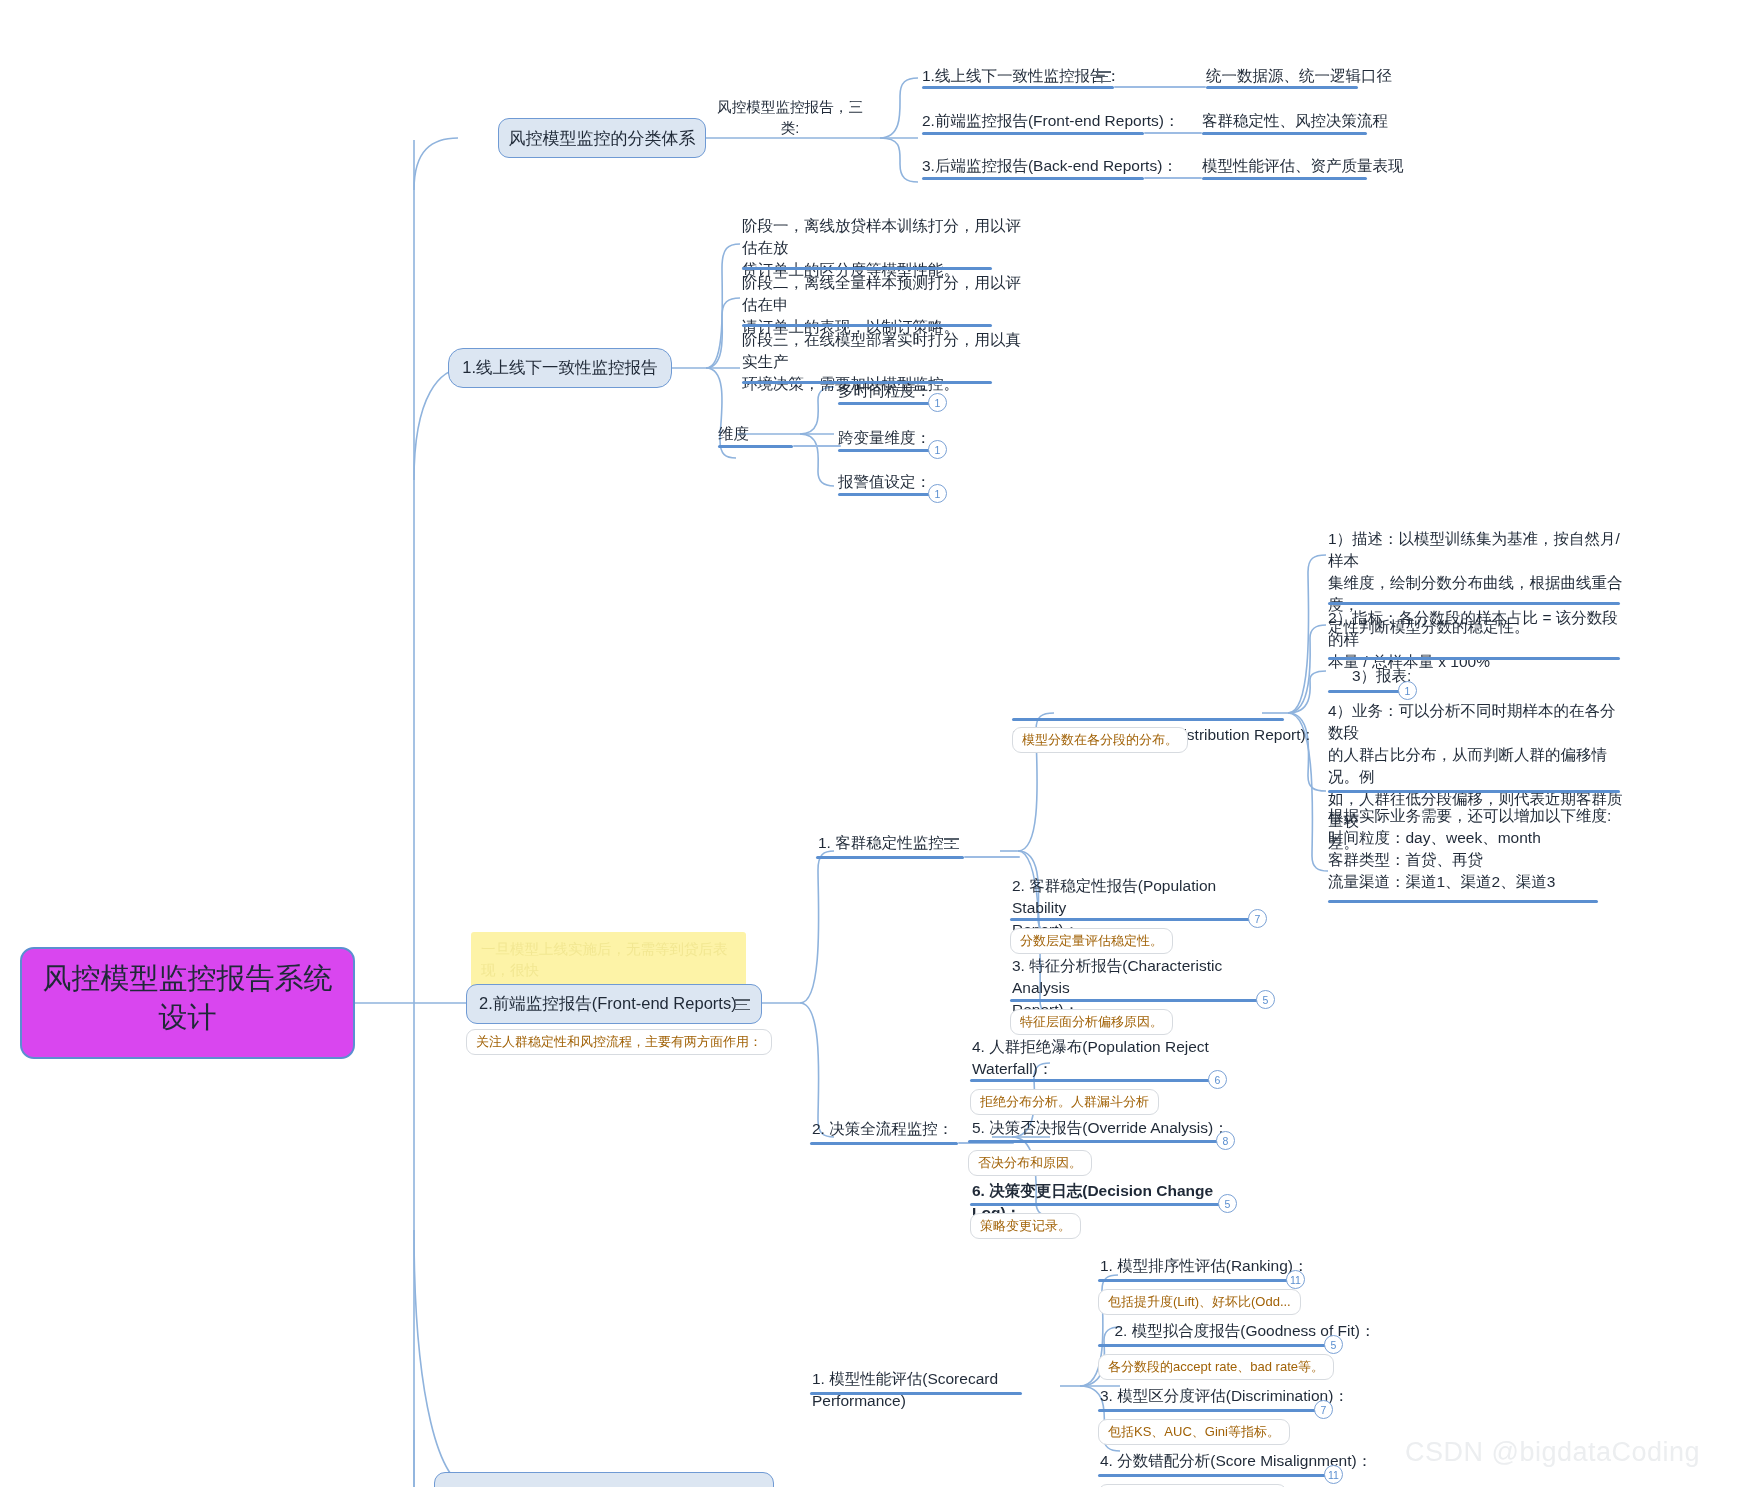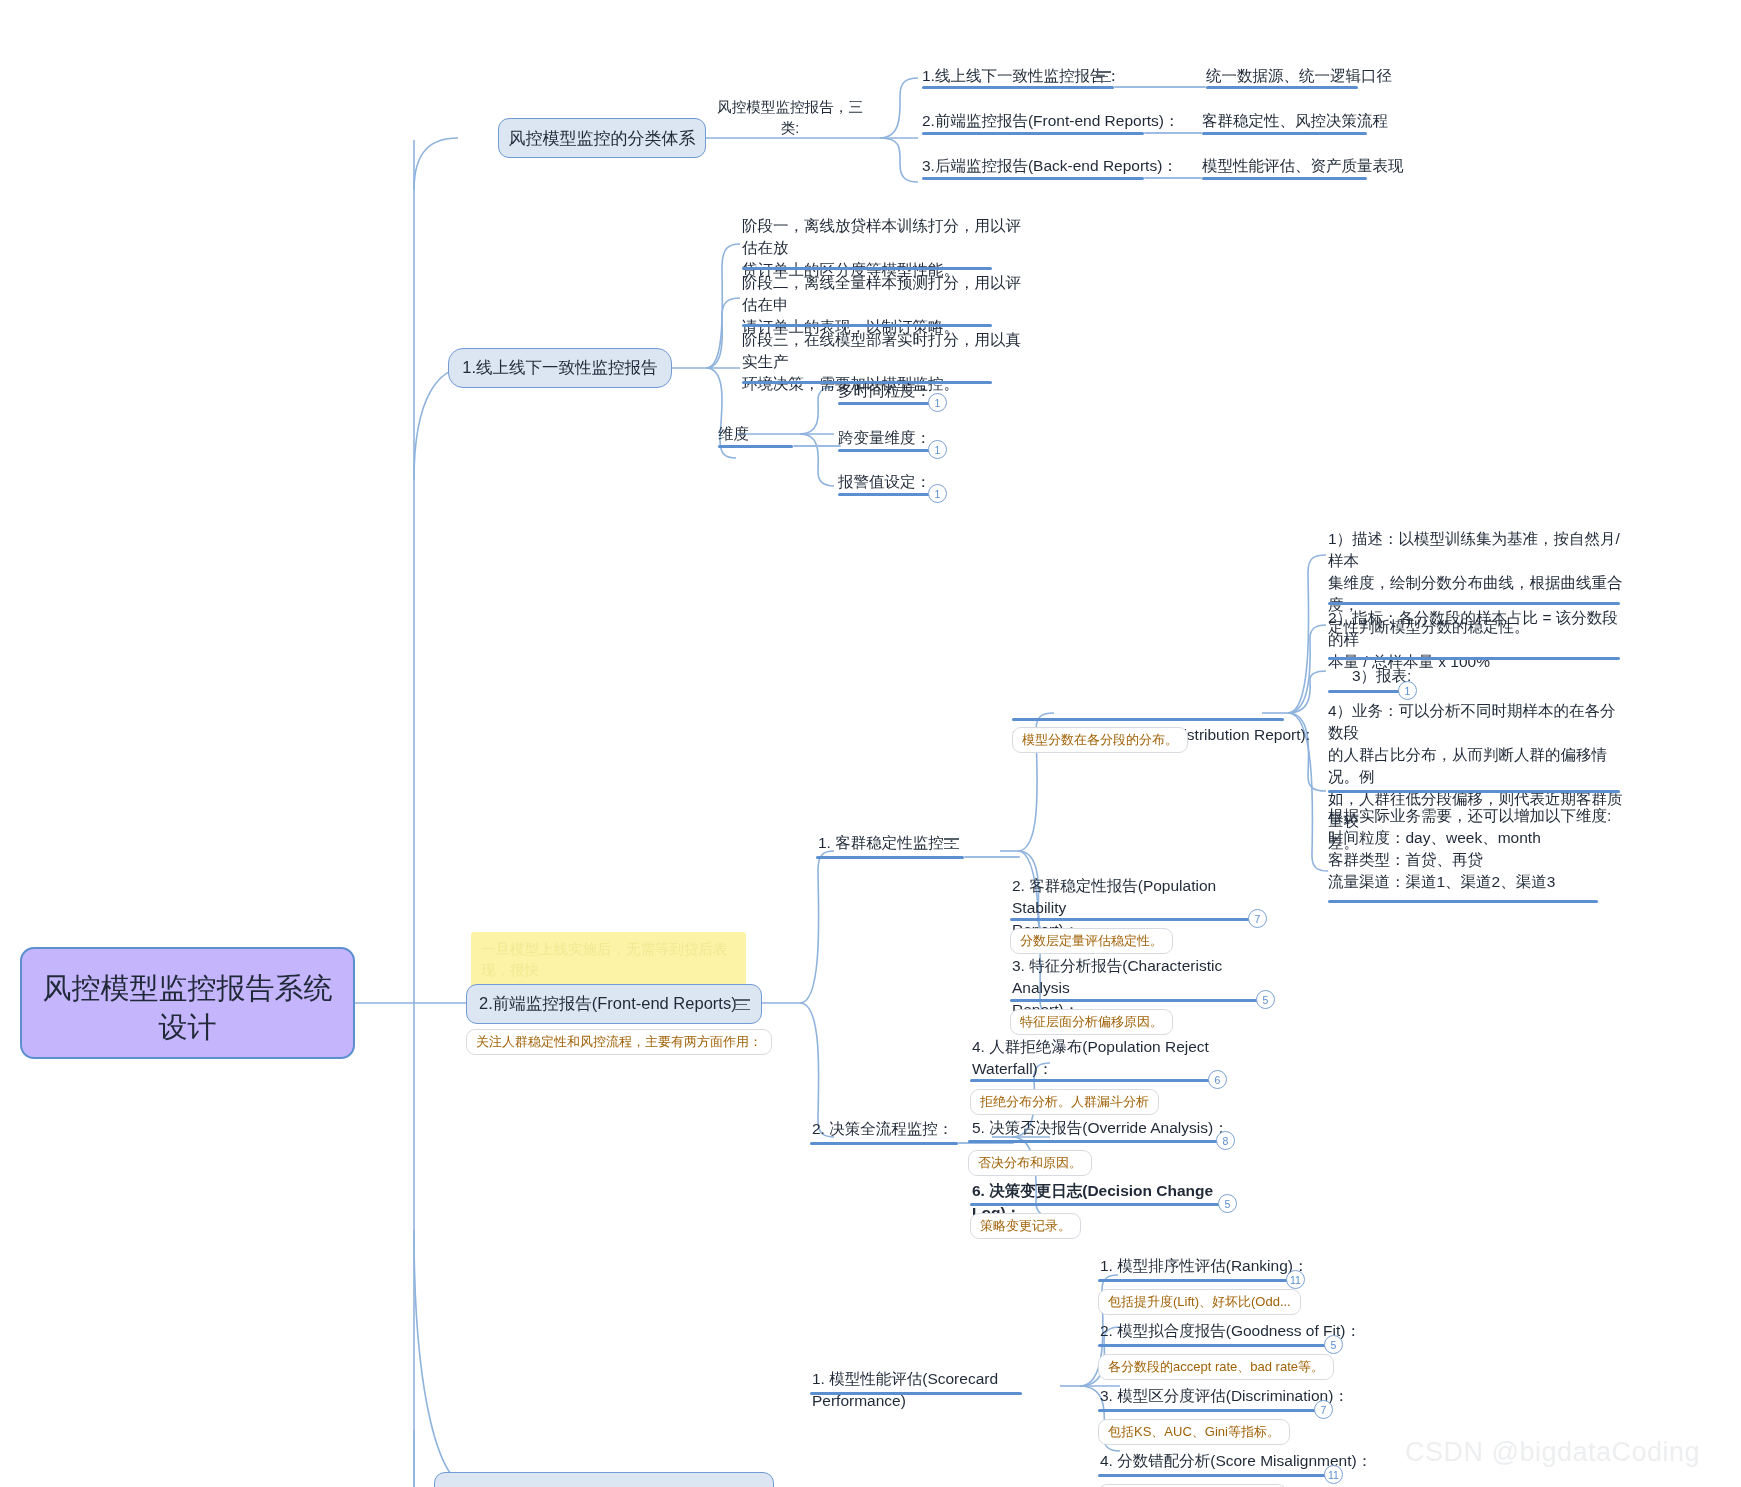--- a/index.html
+++ b/index.html
@@ -17,28 +17,28 @@
   }
   #wires {
     position: absolute; left: 0; top: 0;
     width: 1741px; height: 1487px;
     pointer-events: none;
   }
   .node { position: absolute; }
 
   
   .root {
-    background: #c4b5fd;
+    background: #d946ef;
     border: 2px solid #5b8fd0;
     border-radius: 14px;
     color: #1f2937;
     font-size: 29px;
     line-height: 1.35;
     text-align: center;
-    display: flex; align-items: flex-end; justify-content: center;
+    display: flex; align-items: flex-start; justify-content: center;
     padding: 10px 14px;
   }
 
   
   .boxnode {
     background: #dce6f2;
     border: 1.6px solid #6f9ad4;
     border-radius: 11px;
     color: #1f2937;
     font-size: 17px;
@@ -358,21 +358,21 @@
   <div class="underbar" style="left:1328px; top:900px; width:270px;"></div>
 
   <div class="node tnode" style="left:812px; top:1368px; width:250px;">1. 模型性能评估(Scorecard Performance)</div>
   <div class="underbar" style="left:810px; top:1392px; width:212px;"></div>
 
   <div class="node tnode" style="left:1100px; top:1255px; width:270px;">1. 模型排序性评估(Ranking)：</div>
   <div class="underbar" style="left:1098px; top:1279px; width:190px;"></div>
   <div class="badge" style="left:1286px; top:1270px;">11</div>
   <div class="chip node" style="left:1098px; top:1289px;">包括提升度(Lift)、好坏比(Odd...</div>
 
-  <div class="node tnode" style="left:1100px; top:1320px; width:290px;">2. 模型拟合度报告(Goodness of Fit)：</div>
+  <div class="node tnode" style="left:1100px; top:1320px; width:290px;text-align:center;">2. 模型拟合度报告(Goodness of Fit)：</div>
   <div class="underbar" style="left:1098px; top:1344px; width:228px;"></div>
   <div class="badge" style="left:1324px; top:1335px;">5</div>
   <div class="chip node" style="left:1098px; top:1354px;">各分数段的accept rate、bad rate等。</div>
 
   <div class="node tnode" style="left:1100px; top:1385px; width:290px;">3. 模型区分度评估(Discrimination)：</div>
   <div class="underbar" style="left:1098px; top:1409px; width:218px;"></div>
   <div class="badge" style="left:1314px; top:1400px;">7</div>
   <div class="chip node" style="left:1098px; top:1419px;">包括KS、AUC、Gini等指标。</div>
 
   <div class="node tnode" style="left:1100px; top:1450px; width:300px;">4. 分数错配分析(Score Misalignment)：</div>

